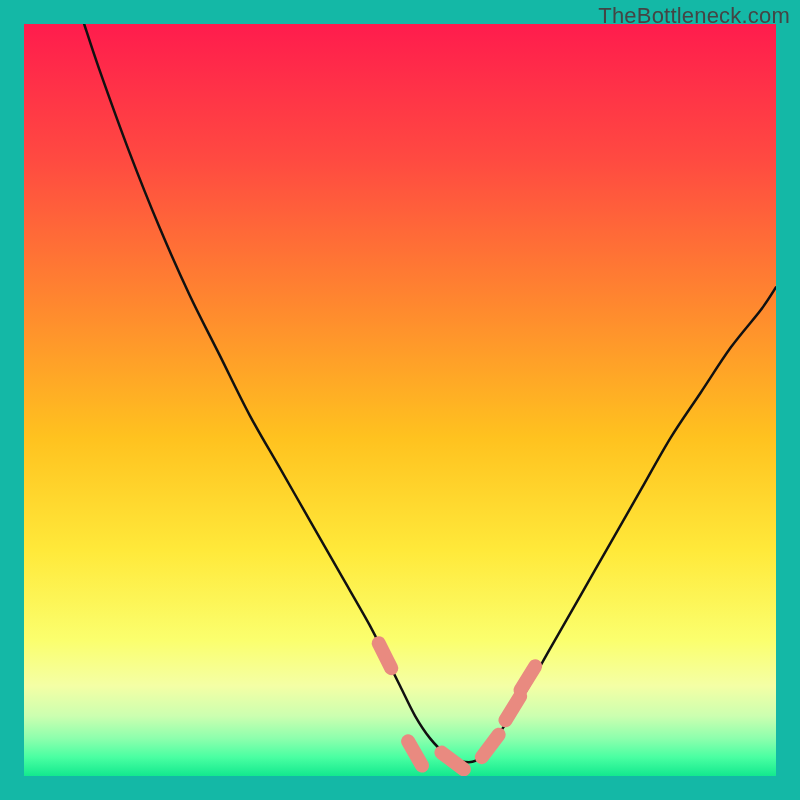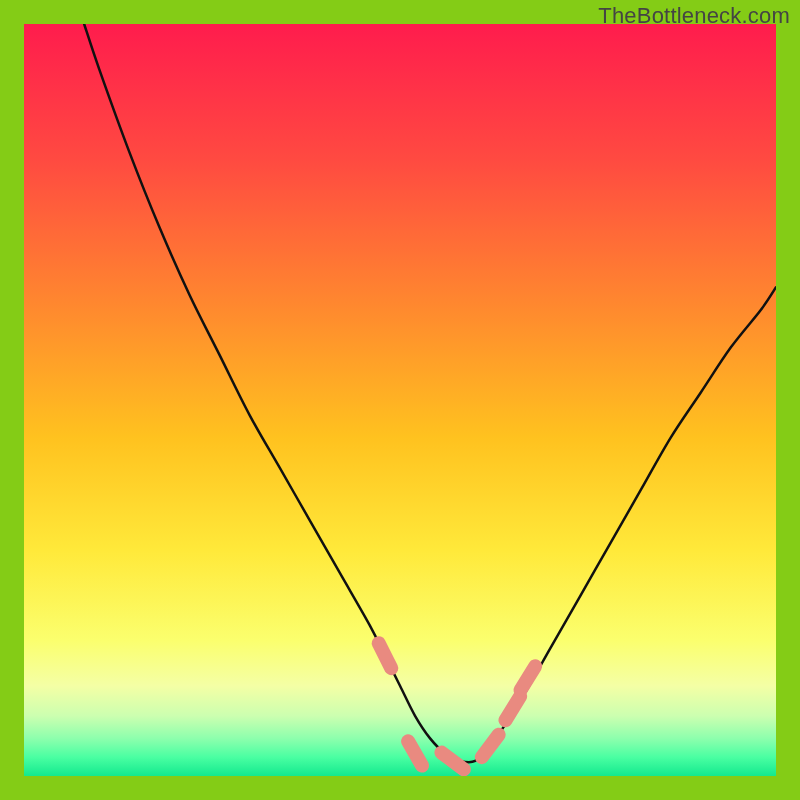--- a/index.html
+++ b/index.html
@@ -8,21 +8,21 @@
     width: 800px;
     height: 800px;
     background: #000;
     overflow: hidden;
     font-family: Arial, Helvetica, sans-serif;
   }
   .frame {
     position: absolute;
     width: 800px;
     height: 800px;
-    background: #84cc16;
+    background: #14b8a6;
   }
   .plot-area {
     position: absolute;
     left: 24px;
     top: 24px;
     width: 752px;
     height: 752px;
     overflow: hidden;
   }
   .gradient-bg {

